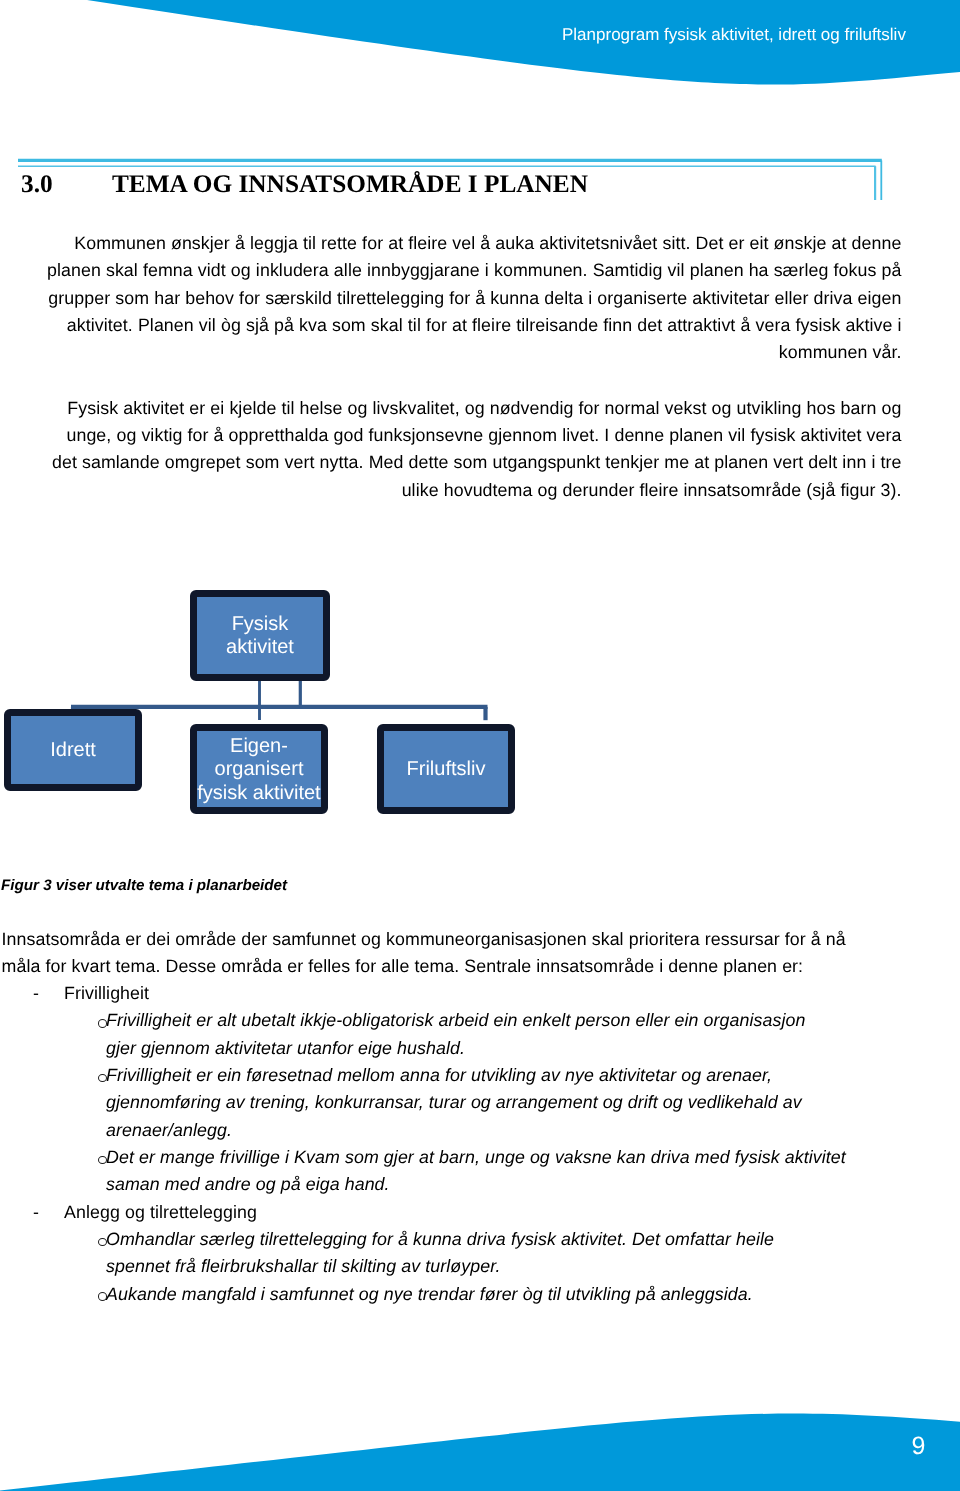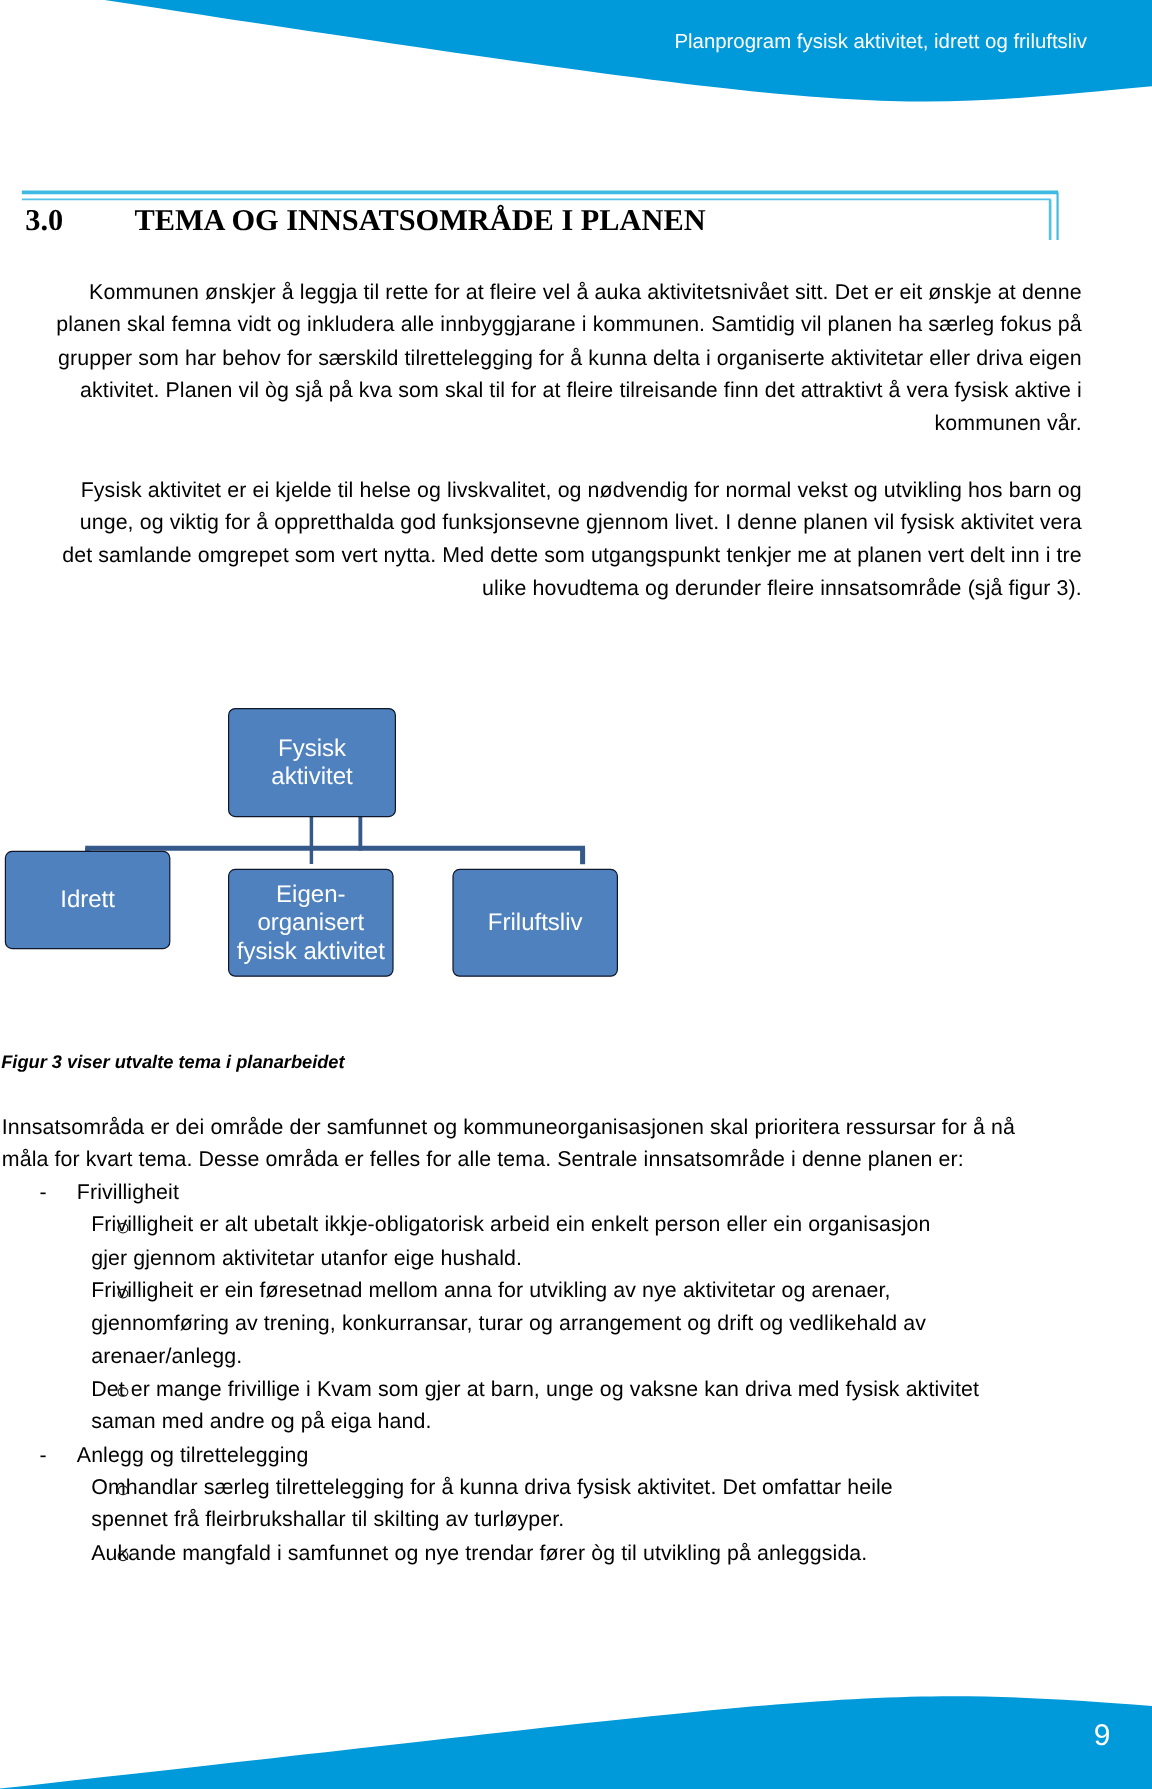--- a/index.html
+++ b/index.html
@@ -23,32 +23,32 @@
            line-height:24px;white-space:nowrap;}
   .heading .num{display:inline-block;width:91px;}
 
   
   .body{position:absolute;left:1.5px;top:230px;width:900px;font-size:17.8px;line-height:27.35px;letter-spacing:0.09px;color:#000;white-space:nowrap;text-align:right;}
   .body p{margin:0 0 28px 0;}
 
   
   .figure{position:absolute;left:0;top:560px;width:560px;height:280px;}
   .figure svg{position:absolute;left:0;top:0;}
-  .fbox{position:absolute;box-sizing:border-box;border:1px solid #0f172a;background:#4E81BD;
+  .fbox{position:absolute;box-sizing:border-box;border:7px solid #0f172a;background:#4E81BD;
         border-radius:6px;color:#fff;font-size:20px;line-height:23.1px;text-align:center;padding-top:2px;
         display:flex;align-items:center;justify-content:center;}
 
   .figcap{position:absolute;left:1px;top:876.5px;font-size:15.2px;line-height:18px;font-weight:bold;font-style:italic;color:#000;}
 
   .body2{position:absolute;left:1.5px;top:926px;width:900px;font-size:17.8px;line-height:27.35px;letter-spacing:0.09px;color:#000;white-space:nowrap;}
 
   .lst{position:absolute;left:0;top:980px;width:900px;font-size:17.8px;line-height:27.35px;letter-spacing:0.09px;color:#000;}
   .l1{position:relative;padding-left:64px;margin-top:0;}
   .l1 .dash{position:absolute;left:33px;top:0;}
-  .l2{position:relative;padding-left:76px;width:900px;box-sizing:border-box;white-space:nowrap;}
+  .l2{position:relative;padding-left:106px;width:900px;box-sizing:border-box;white-space:nowrap;font-style:italic;}
   .l2 .cir{position:absolute;left:97.8px;top:11.5px;width:9.3px;height:8.7px;border:1.4px solid #1f1f1f;border-radius:50%;box-sizing:border-box;}
 </style>
 </head>
 <body>
 
 <div class="page">
   <svg class="deco" viewBox="0 0 960 1491">
     <path class="brandfill" d="M 87 0 C 731.5 98.6 734.1 92.96 960 71.9 L 960 0 Z"></path>
     <path class="brandfill" d="M 0 1490.5 C 698.35 1413.06 721.58 1402.85 960 1421.7 L 960 1491 L 0 1491 Z"></path>
   </svg>

